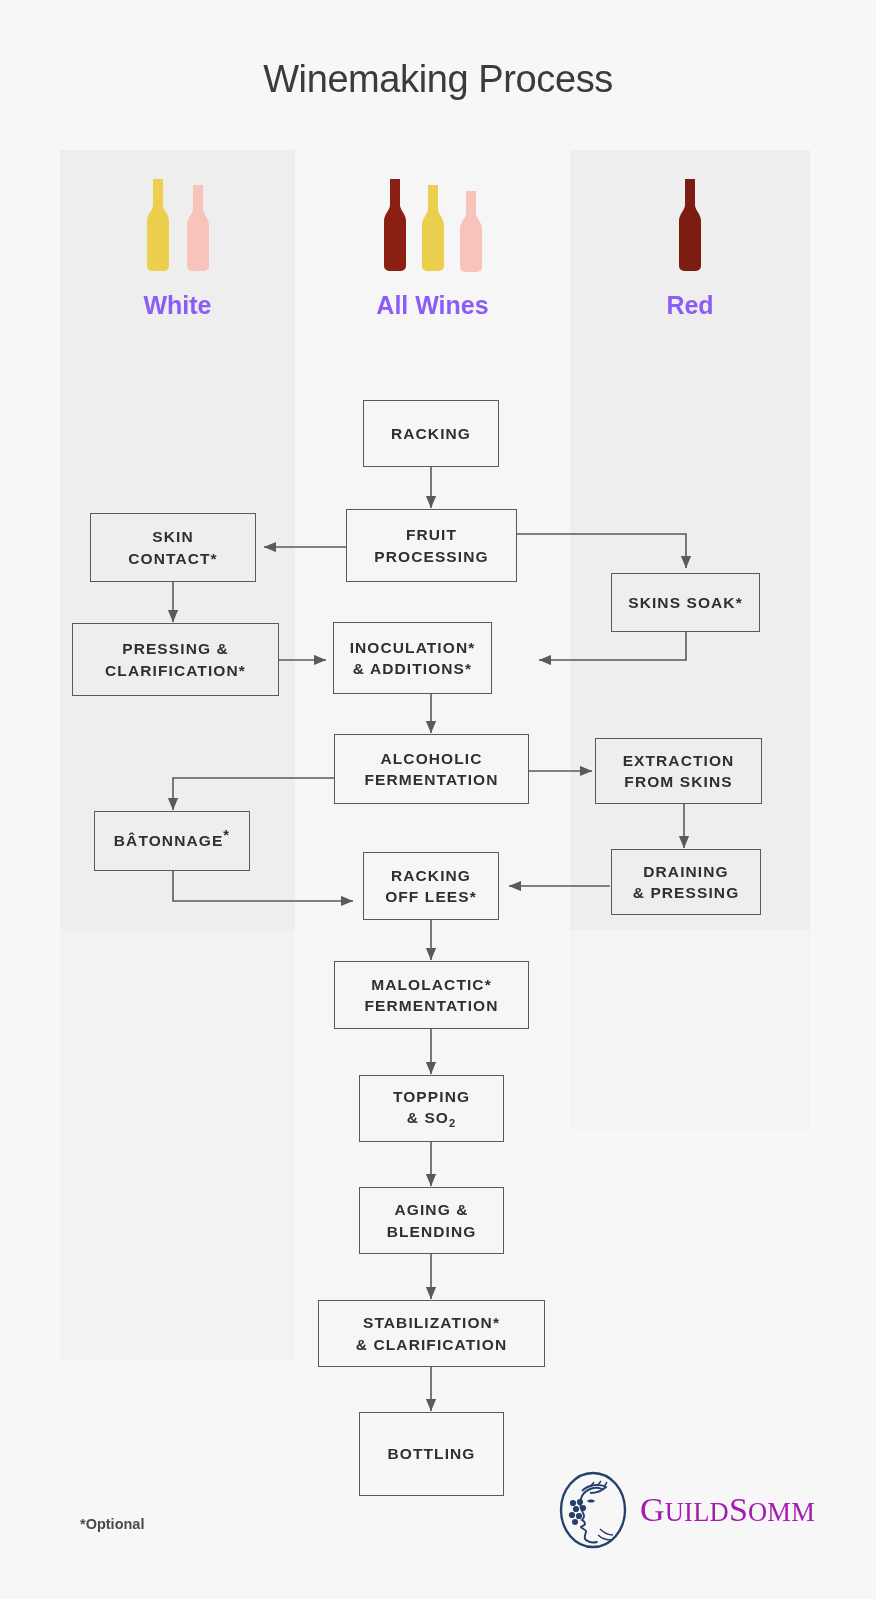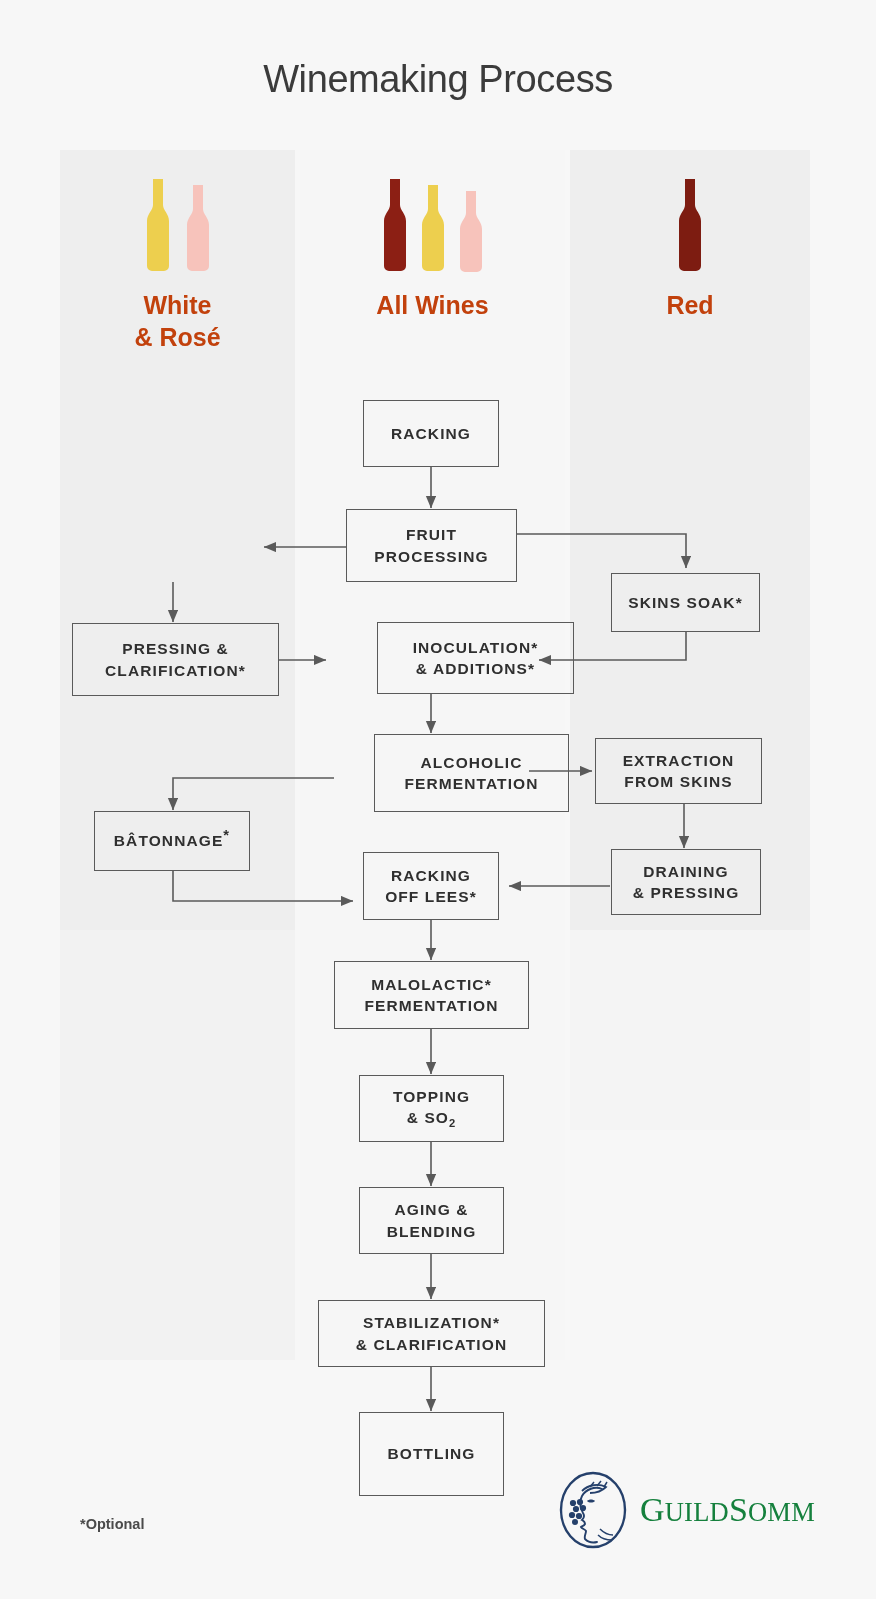--- a/index.html
+++ b/index.html
@@ -50,21 +50,21 @@
     height: 105px;
     display: flex;
     align-items: flex-end;
     justify-content: center;
     gap: 6px;
   }
   .col-head .ch-label {
     margin-top: 16px;
     font-size: 25px;
     font-weight: bold;
-    color: #c2410c;
+    color: #8b5cf6;
     line-height: 1.28;
   }
   .head-white { left: 60px;  width: 235px; top: 168px; }
   .head-all   { left: 300px; width: 265px; top: 168px; }
   .head-red   { left: 570px; width: 240px; top: 168px; }
 
   
   .node {
     position: absolute;
     box-sizing: border-box;
@@ -107,21 +107,21 @@
     top: 1468px;
     width: 280px;
     height: 84px;
     display: flex;
     align-items: center;
     gap: 10px;
   }
   .logo-text {
     font-family: "Liberation Serif", serif;
     font-size: 34px;
-    color: #15803d;
+    color: #a21caf;
     letter-spacing: 0.2px;
     white-space: nowrap;
   }
   .logo-text .small-caps { font-size: 0.78em; }
 </style>
 </head>
 <body>
 
 <div id="page">
 
@@ -138,21 +138,20 @@
     <div class="bottles">
       <svg width="34" height="94" viewBox="0 0 34 94">
         <path d="M12 0 h10 v26 c0 5 6 9 6 16 v45 a5 5 0 0 1 -5 5 h-12 a5 5 0 0 1 -5 -5 v-45 c0 -7 6 -11 6 -16 z" fill="#edcf4e"></path>
       </svg>
       <svg width="34" height="88" viewBox="0 0 34 88">
         <path d="M12 0 h10 v24 c0 5 6 9 6 16 v41 a5 5 0 0 1 -5 5 h-12 a5 5 0 0 1 -5 -5 v-41 c0 -7 6 -11 6 -16 z" fill="#f7c3bb"></path>
       </svg>
     </div>
     <div class="ch-label">
       <div>White</div>
-      <div>&amp; Rosé</div>
     </div>
   </div>
 
   <div class="col-head head-all">
     <div class="bottles">
       <svg width="32" height="94" viewBox="0 0 32 94">
         <path d="M11 0 h10 v26 c0 5 6 9 6 16 v45 a5 5 0 0 1 -5 5 h-12 a5 5 0 0 1 -5 -5 v-45 c0 -7 6 -11 6 -16 z" fill="#8c1f14"></path>
       </svg>
       <svg width="32" height="88" viewBox="0 0 32 88">
         <path d="M11 0 h10 v24 c0 5 6 9 6 16 v41 a5 5 0 0 1 -5 5 h-12 a5 5 0 0 1 -5 -5 v-41 c0 -7 6 -11 6 -16 z" fill="#edcf4e"></path>
@@ -225,40 +224,46 @@
     <div><span>RACKING</span></div>
   </div>
 
   <div class="node" style="left:346px; top:509px; width:171px; height:73px;">
     <div>
       <span>FRUIT</span><br>
       <span>PROCESSING</span>
     </div>
   </div>
 
+  <div class="node" style="left:90px; top:513px; width:166px; height:69px;">
+    <div>
+      <span>SKIN</span><br>
+      <span>CONTACT*</span>
+    </div>
+  </div>
 
   <div class="node" style="left:611px; top:573px; width:149px; height:59px;">
     <div><span>SKINS SOAK*</span></div>
   </div>
 
   <div class="node" style="left:72px; top:623px; width:207px; height:73px;">
     <div>
       <span>PRESSING &amp;</span><br>
       <span>CLARIFICATION*</span>
     </div>
   </div>
 
-  <div class="node" style="left:333px; top:622px; width:197px; height:72px;margin-left:44px;">
+  <div class="node" style="left:333px; top:622px; width:159px; height:72px;">
     <div>
       <span>INOCULATION*</span><br>
       <span>&amp; ADDITIONS*</span>
     </div>
   </div>
 
-  <div class="node" style="left:334px; top:734px; width:195px; height:78px;margin-left:40px;">
+  <div class="node" style="left:334px; top:734px; width:195px; height:70px;">
     <div>
       <span>ALCOHOLIC</span><br>
       <span>FERMENTATION</span>
     </div>
   </div>
 
   <div class="node" style="left:595px; top:738px; width:167px; height:66px;align-items:center;">
     <div>
       <span>EXTRACTION</span><br>
       <span>FROM SKINS</span>

